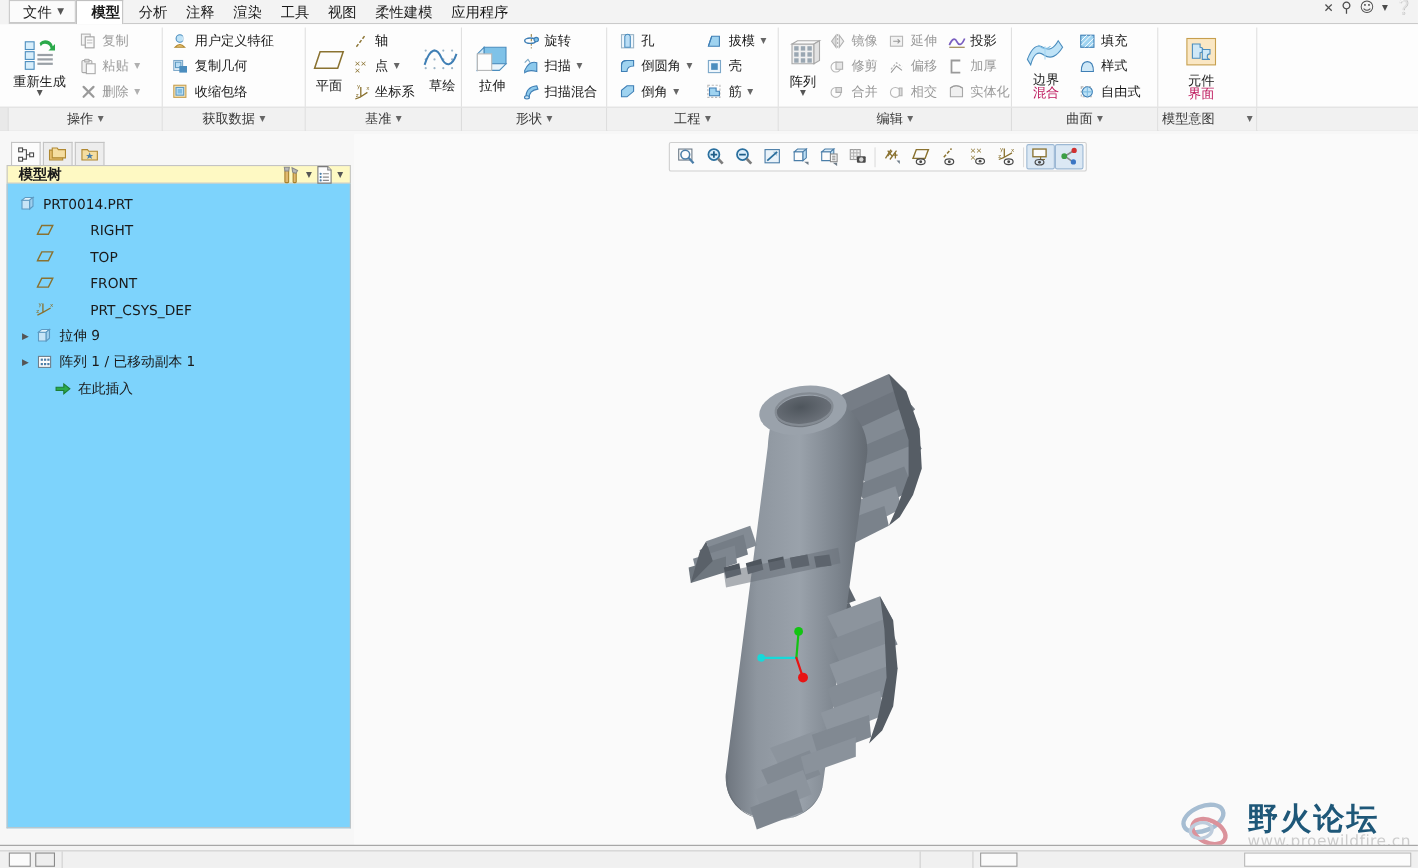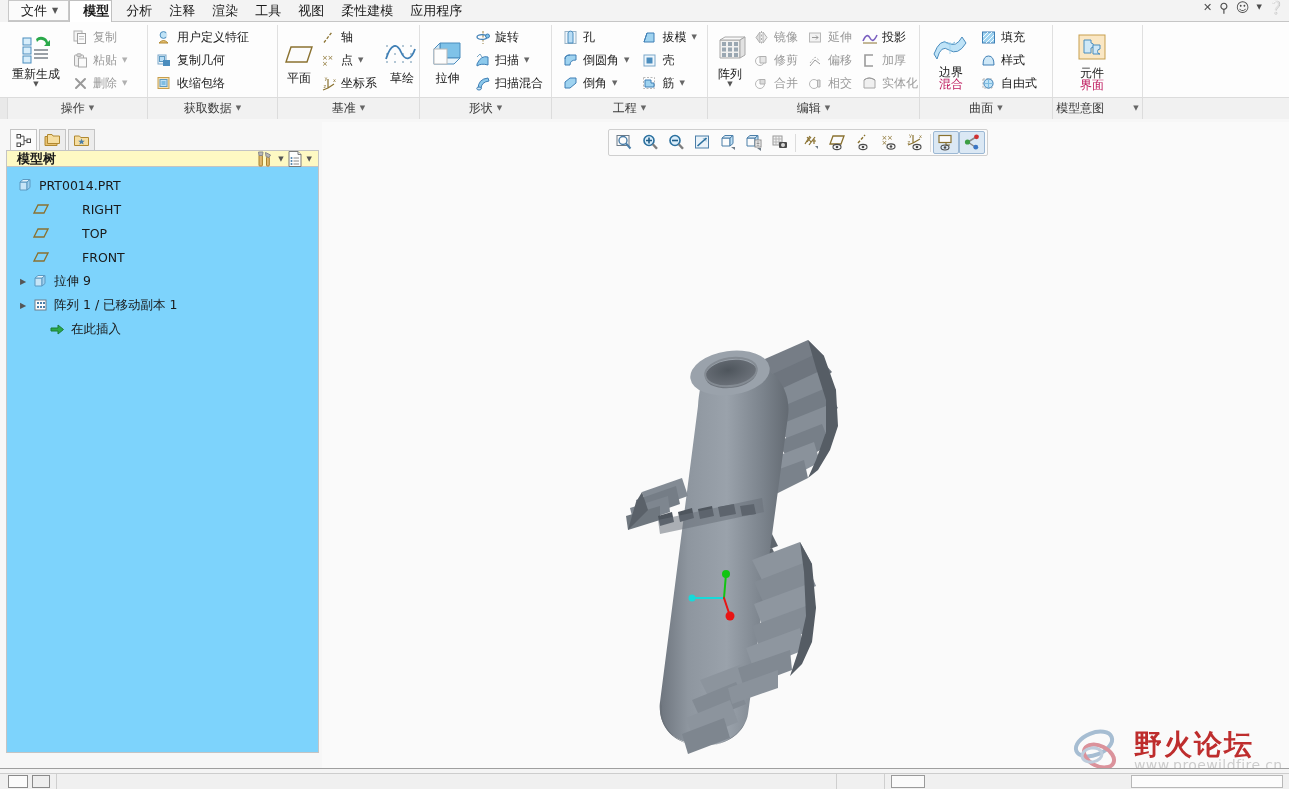--- a/index.html
+++ b/index.html
@@ -143,21 +143,21 @@
     background:#fafafa; overflow:hidden;
   }
 
   
   .watermark {
     position:absolute; right:4px; bottom:10px; width:215px; height:56px;
     display:flex; align-items:center; opacity:0.92;
   }
   .wm-text { display:flex; flex-direction:column; margin-left:2px; }
   .wm-main {
-    font-size:28px; font-weight:bold; color:#b91c1c;
+    font-size:28px; font-weight:bold; color:#0c4a6e;
     letter-spacing:2px; line-height:30px;
     font-family:"DejaVu Sans","Liberation Sans",sans-serif;
   }
   .wm-url { font-size:14px; color:#c9c9c9; letter-spacing:0.4px; line-height:16px; margin-top:-3px;}
 
   
   .bottomline {
     position:absolute; left:0; top:768px; width:1289px; height:5px;
     background:#f4f4f4; border-top:1px solid #9f9f9f;
   }
@@ -1019,20 +1019,31 @@
         <span>TOP</span>
       </div>
       <div class="trow indent1">
         <span class="ticon">
           <svg width="16" height="12" viewBox="0 0 16 12">
               <path d="M5 2 L15 2 L11 10 L1 10 Z" fill="none" stroke="#8a7230" stroke-width="1.3"></path>
             </svg>
         </span>
         <span>FRONT</span>
       </div>
+      <div class="trow indent1">
+        <span class="ticon">
+          <svg width="17" height="14" viewBox="0 0 17 14">
+            <path d="M7 10 L7 2 M7 10 L14 6 M7 10 L2 12.5" stroke="#8a7230" stroke-width="1.2" fill="none"></path>
+            <text x="3" y="4" font-size="5" fill="#8a7230" font-family="DejaVu Sans">y</text>
+            <text x="13.5" y="5" font-size="5" fill="#8a7230" font-family="DejaVu Sans">x</text>
+            <text x="1" y="11" font-size="5" fill="#8a7230" font-family="DejaVu Sans">z</text>
+          </svg>
+        </span>
+        <span>PRT_CSYS_DEF</span>
+      </div>
       <div class="trow" style="padding-left:13px;">
         <span class="arrow">▶</span>
         <span class="ticon">
           <svg width="16" height="14" viewBox="0 0 16 14">
             <path d="M2 4 L9 4 L9 12 L2 12 Z" fill="#c7e5f7" stroke="#5d9ac2"></path>
             <path d="M2 4 L5 1.5 L12 1.5 L9 4 Z" fill="#e6f4fc" stroke="#5d9ac2"></path>
             <path d="M9 4 L12 1.5 L12 9.5 L9 12 Z" fill="#9ecfee" stroke="#5d9ac2"></path>
           </svg>
         </span>
         <span>拉伸 9</span>

